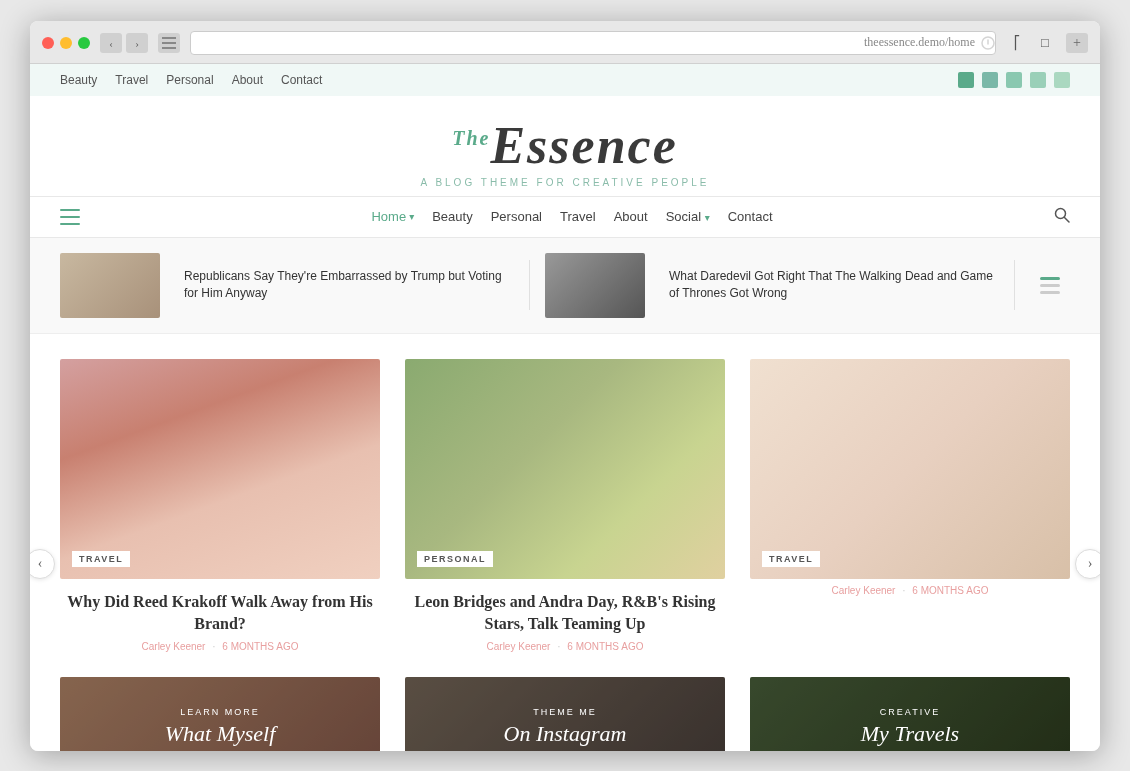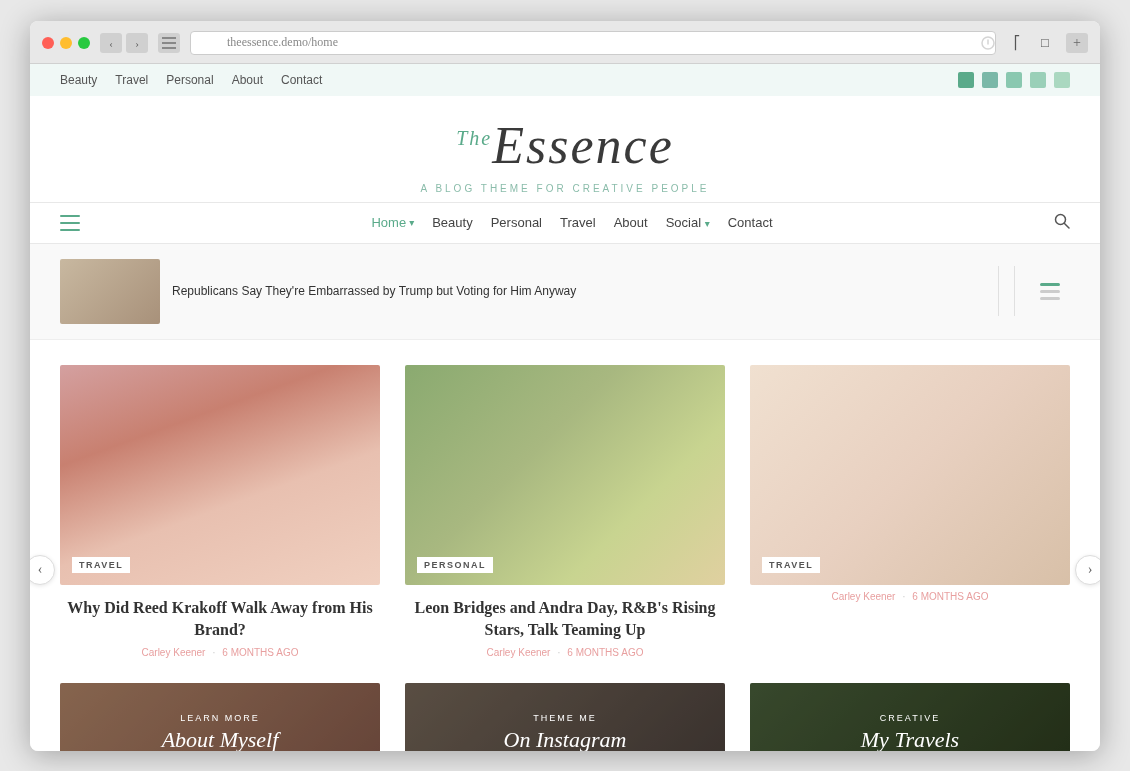--- a/index.html
+++ b/index.html
@@ -9,55 +9,55 @@
     .browser { width: 1070px; height: 730px; background: #f5f5f5; border-radius: 8px; box-shadow: 0 4px 30px rgba(0,0,0,0.3); overflow: hidden; display: flex; flex-direction: column; }
     .browser-chrome { background: #e8e8e8; padding: 10px 12px 8px; display: flex; align-items: center; gap: 10px; border-bottom: 1px solid #d0d0d0; }
     .traffic-lights { display: flex; gap: 6px; }
     .tl { width: 12px; height: 12px; border-radius: 50%; }
     .tl-red { background: #ff5f56; }
     .tl-yellow { background: #ffbd2e; }
     .tl-green { background: #27c93f; }
     .nav-arrows { display: flex; gap: 4px; }
     .nav-btn { width: 22px; height: 20px; background: #d0d0d0; border-radius: 3px; display: flex; align-items: center; justify-content: center; cursor: pointer; font-size: 11px; color: #666; }
     .sidebar-btn { width: 22px; height: 20px; background: #d0d0d0; border-radius: 3px; display: flex; align-items: center; justify-content: center; cursor: pointer; }
-    .address-bar { flex: 1; background: white; border-radius: 4px; height: 24px; border: 1px solid #ccc; display: flex; align-items: center; justify-content: space-between; font-size: 12px; color: #666; padding-left: 36px; }
+    .address-bar { flex: 1; background: white; border-radius: 4px; height: 24px; border: 1px solid #ccc; display: flex; align-items: center; justify-content: flex-end; font-size: 12px; color: #666; padding-left: 36px; }
     .browser-actions { display: flex; gap: 6px; }
     .browser-action { width: 22px; height: 20px; display: flex; align-items: center; justify-content: center; font-size: 13px; color: #555; cursor: pointer; }
     .plus-btn { width: 22px; height: 20px; background: #d0d0d0; border-radius: 3px; display: flex; align-items: center; justify-content: center; font-size: 14px; color: #666; cursor: pointer; }
 
     
     .site { flex: 1; background: white; overflow-y: auto; overflow-x: hidden; }
 
     
     .top-nav { background: #f0f8f6; padding: 8px 30px; display: flex; align-items: center; justify-content: space-between; }
     .top-nav-links { display: flex; gap: 18px; }
     .top-nav-link { font-size: 12px; color: #555; text-decoration: none; font-family: Arial, sans-serif; cursor: pointer; }
     .social-icons { display: flex; gap: 8px; }
     .social-icon { width: 16px; height: 16px; background: #aaa; border-radius: 2px; display: inline-block; }
 
     
     .logo-area { text-align: center; padding: 20px 0 8px; }
-    .logo-title { font-size: 52px; font-family: 'Georgia', serif; color: #3a3a3a; font-style: italic; letter-spacing: 2px; }
+    .logo-title { font-size: 52px; font-family: 'Georgia', serif; color: #3a3a3a; font-style: italic; letter-spacing: 2px; font-weight: bold; }
     .logo-the { font-size: 20px; color: #5aaa8a; vertical-align: super; font-style: italic; }
-    .logo-tagline { font-size: 10px; letter-spacing: 3px; color: #8abcaa; margin-top: 8px; font-family: Arial, sans-serif; }
+    .logo-tagline { font-size: 10px; letter-spacing: 3px; color: #8abcaa; margin-top: 2px; font-family: Arial, sans-serif; }
 
     
     .main-nav { border-top: 1px solid #e8e8e8; border-bottom: 1px solid #e8e8e8; padding: 10px 30px; display: flex; align-items: center; justify-content: space-between; }
     .main-nav-left { display: flex; align-items: center; gap: 2px; }
     .hamburger-icon { width: 20px; height: 16px; display: flex; flex-direction: column; justify-content: space-between; cursor: pointer; margin-right: 10px; }
     .hamburger-line { height: 2px; background: #5aaa8a; border-radius: 1px; }
     .main-nav-links { display: flex; align-items: center; gap: 18px; }
     .main-nav-link { font-size: 13px; color: #444; text-decoration: none; font-family: Arial, sans-serif; cursor: pointer; }
     .main-nav-link.home-link { color: #5aaa8a; display: flex; align-items: center; gap: 3px; }
     .nav-arrow { font-size: 10px; color: #5aaa8a; }
     .search-icon-nav { cursor: pointer; color: #555; font-size: 14px; }
 
     
     .featured-slider { background: #f9f9f9; padding: 15px 30px; display: flex; gap: 15px; align-items: center; border-bottom: 1px solid #eee; }
-    .featured-item { display: flex; gap: 12px; align-items: center; flex: 1; }
+    .featured-item { display: flex; gap: 24px; align-items: center; flex: 1; }
     .featured-img { width: 100px; height: 65px; background: #ccc; object-fit: cover; border-radius: 2px; flex-shrink: 0; overflow: hidden; }
     .featured-text h3 { font-size: 12px; color: #333; line-height: 1.4; font-family: Arial, sans-serif; font-weight: normal; }
     .slider-dots { display: flex; flex-direction: column; align-items: center; gap: 4px; margin: 0 10px; }
     .dot { width: 20px; height: 3px; background: #ccc; border-radius: 2px; }
     .dot.active { background: #5aaa8a; }
     .featured-separator { width: 1px; height: 50px; background: #e0e0e0; }
 
     
     .img-person1 { background: linear-gradient(135deg, #c8b8a0 0%, #a8917a 100%); }
     .img-bw { background: linear-gradient(135deg, #999 0%, #555 100%); }
@@ -190,20 +190,26 @@
     </div>
 
     <div class="featured-slider">
       <div class="featured-item">
         <div class="featured-img img-person1"></div>
         <div class="featured-text">
           <h3>Republicans Say They're Embarrassed by Trump but Voting for Him Anyway</h3>
         </div>
       </div>
       <div class="featured-separator"></div>
+      <div class="featured-item">
+        <div class="featured-img img-bw"></div>
+        <div class="featured-text">
+          <h3>What Daredevil Got Right That The Walking Dead and Game of Thrones Got Wrong</h3>
+        </div>
+      </div>
       <div class="featured-separator"></div>
       <div class="slider-dots">
         <div class="dot active"></div>
         <div class="dot"></div>
         <div class="dot"></div>
       </div>
     </div>
 
     <div class="article-section">
       <div class="prev-arrow">‹</div>
@@ -248,21 +254,21 @@
       <div class="next-arrow">›</div>
     </div>
 
     <div class="promo-section">
       <div class="promo-grid">
 
         <div class="promo-card">
           <div class="promo-img img-promo1" style="height:100%;background:linear-gradient(135deg,#c09070,#906050);"></div>
           <div class="promo-overlay">
             <div class="promo-label">LEARN MORE</div>
-            <div class="promo-title">About Myself</div>
+            <div class="promo-title">What Myself</div>
           </div>
         </div>
 
         <div class="promo-card">
           <div class="promo-img img-promo2" style="height:100%;background:linear-gradient(135deg,#807060,#504540);"></div>
           <div class="promo-overlay">
             <div class="promo-label">THEME ME</div>
             <div class="promo-title">On Instagram</div>
           </div>
         </div>

